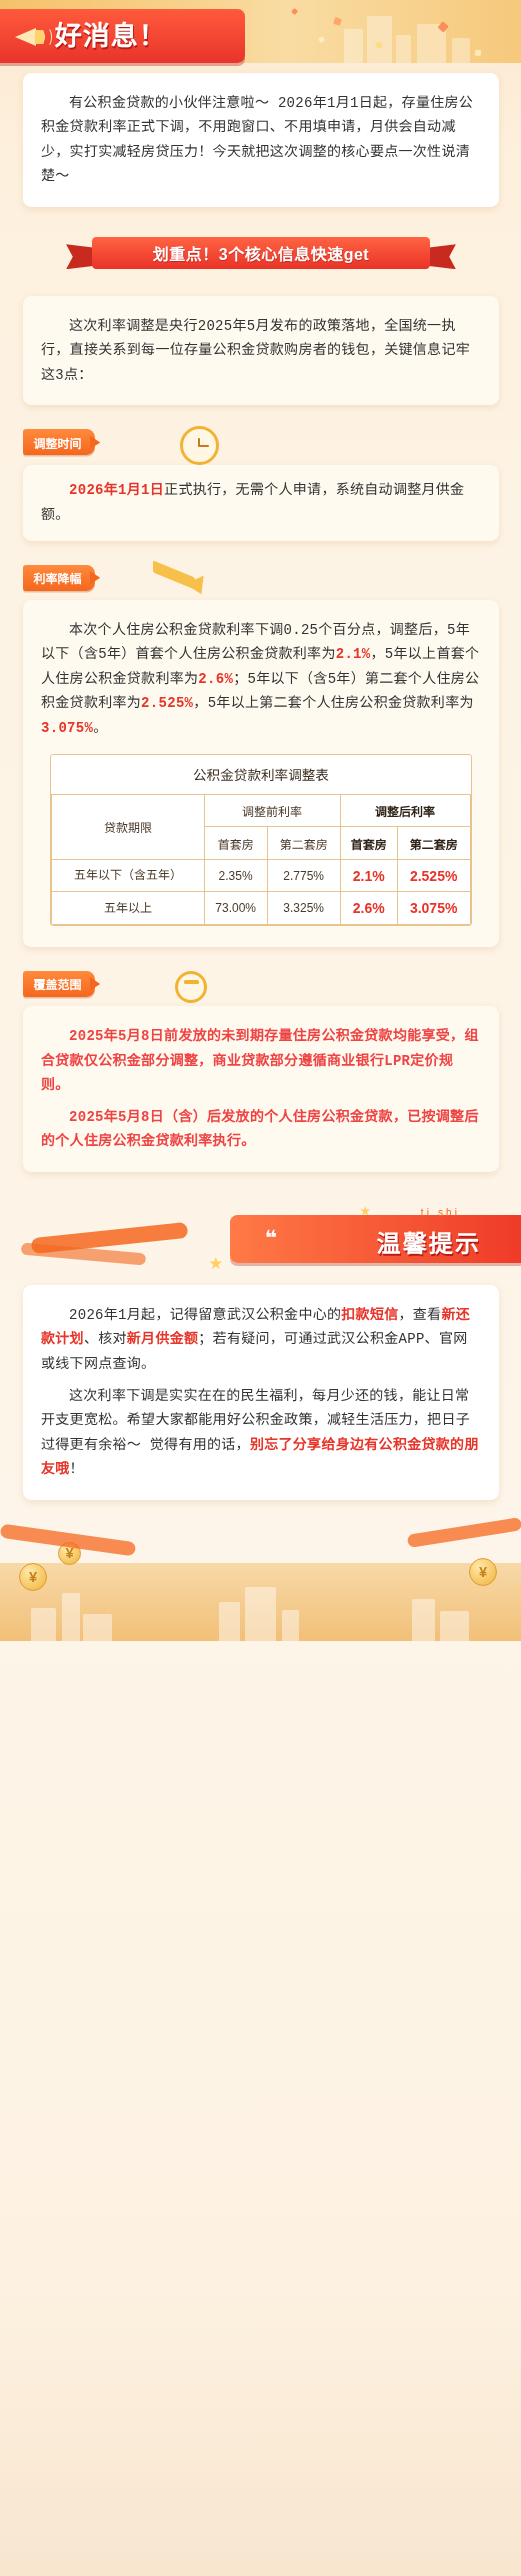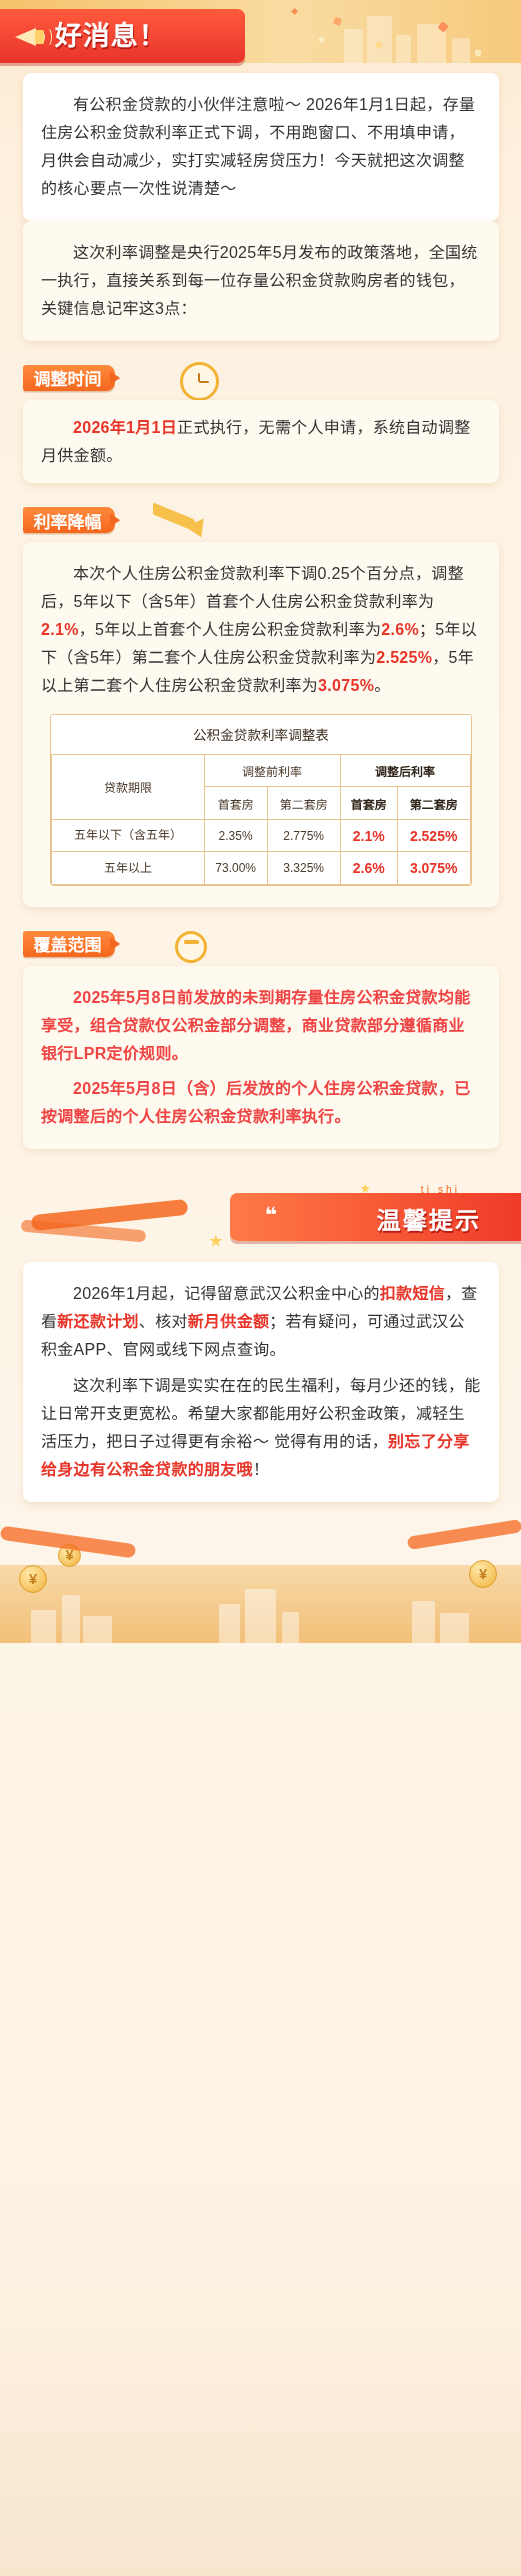--- a/index.html
+++ b/index.html
@@ -107,25 +107,26 @@
     background: #ffffff;
     border-radius: 8.3px;
     box-shadow: 0 2.1px 7.3px rgba(200,140,80,.18);
     padding: 18px 18px 18px 18px;
   }
   .card.cream {
     background: #fffaf0;
   }
   p.para {
     margin: 0 0 7.3px 0;
-    font-size: 16px;
+    font-size: 14px;
     line-height: 1.75;
     color: #333;
     text-indent: 2em;
     letter-spacing: 0.3px;
+    font-family: Liberation Mono, monospace;
   }
   p.para:last-child { margin-bottom: 0; }
 
   
   .section-banner {
     position: relative;
     margin: 27px auto 21px auto;
     width: 396px;
     height: 41px;
   }
@@ -159,21 +160,21 @@
     margin: 24px 0 5.2px 23px;
     height: 30px;
   }
   .tag {
     display: inline-flex;
     align-items: center;
     height: 26px;
     padding: 0 13.6px 0 10.4px;
     background: linear-gradient(180deg, #ff8a3d 0%, #f4671e 100%);
     color: #fff;
-    font-size: 17px;
+    font-size: 12px;
     font-weight: bold;
     border-radius: 3.1px 8.3px 8.3px 3.1px;
     box-shadow: 0 1.6px 0 rgba(180,70,10,.3);
     position: relative;
     z-index: 3;
   }
   .tag::after {
     content: "";
     position: absolute;
     right: -5.2px; top: 6.3px;
@@ -392,20 +393,25 @@
       <div class="confetti" style="left:73px; top:37px; width:6.3px;height:6.3px; background:#ffd97a; transform:rotate(-22deg);"></div>
       <div class="confetti" style="left:136px; top:18px; width:8.3px;height:8.3px; background:#ff7a46; transform:rotate(40deg);"></div>
       <div class="confetti" style="left:172px; top:45px; width:6.3px;height:6.3px; background:#fff0c8; transform:rotate(10deg);"></div>
     </div>
   </div>
 
   <div class="card" style="margin-top:-5.2px;">
     <p class="para">有公积金贷款的小伙伴注意啦～ 2026年1月1日起，存量住房公积金贷款利率正式下调，不用跑窗口、不用填申请，月供会自动减少，实打实减轻房贷压力！今天就把这次调整的核心要点一次性说清楚～</p>
   </div>
 
+  <div class="section-banner">
+    <div class="tail l"></div>
+    <div class="tail r"></div>
+    <div class="body">划重点！3个核心信息快速get</div>
+  </div>
 
   <div class="card cream">
     <p class="para">这次利率调整是央行2025年5月发布的政策落地，全国统一执行，直接关系到每一位存量公积金贷款购房者的钱包，关键信息记牢这3点：</p>
   </div>
 
   <div class="tagrow">
     <span class="tag">调整时间</span>
     <span class="tag-deco-clock">
       <span class="hand-h"></span>
         <span class="hand-m"></span>

